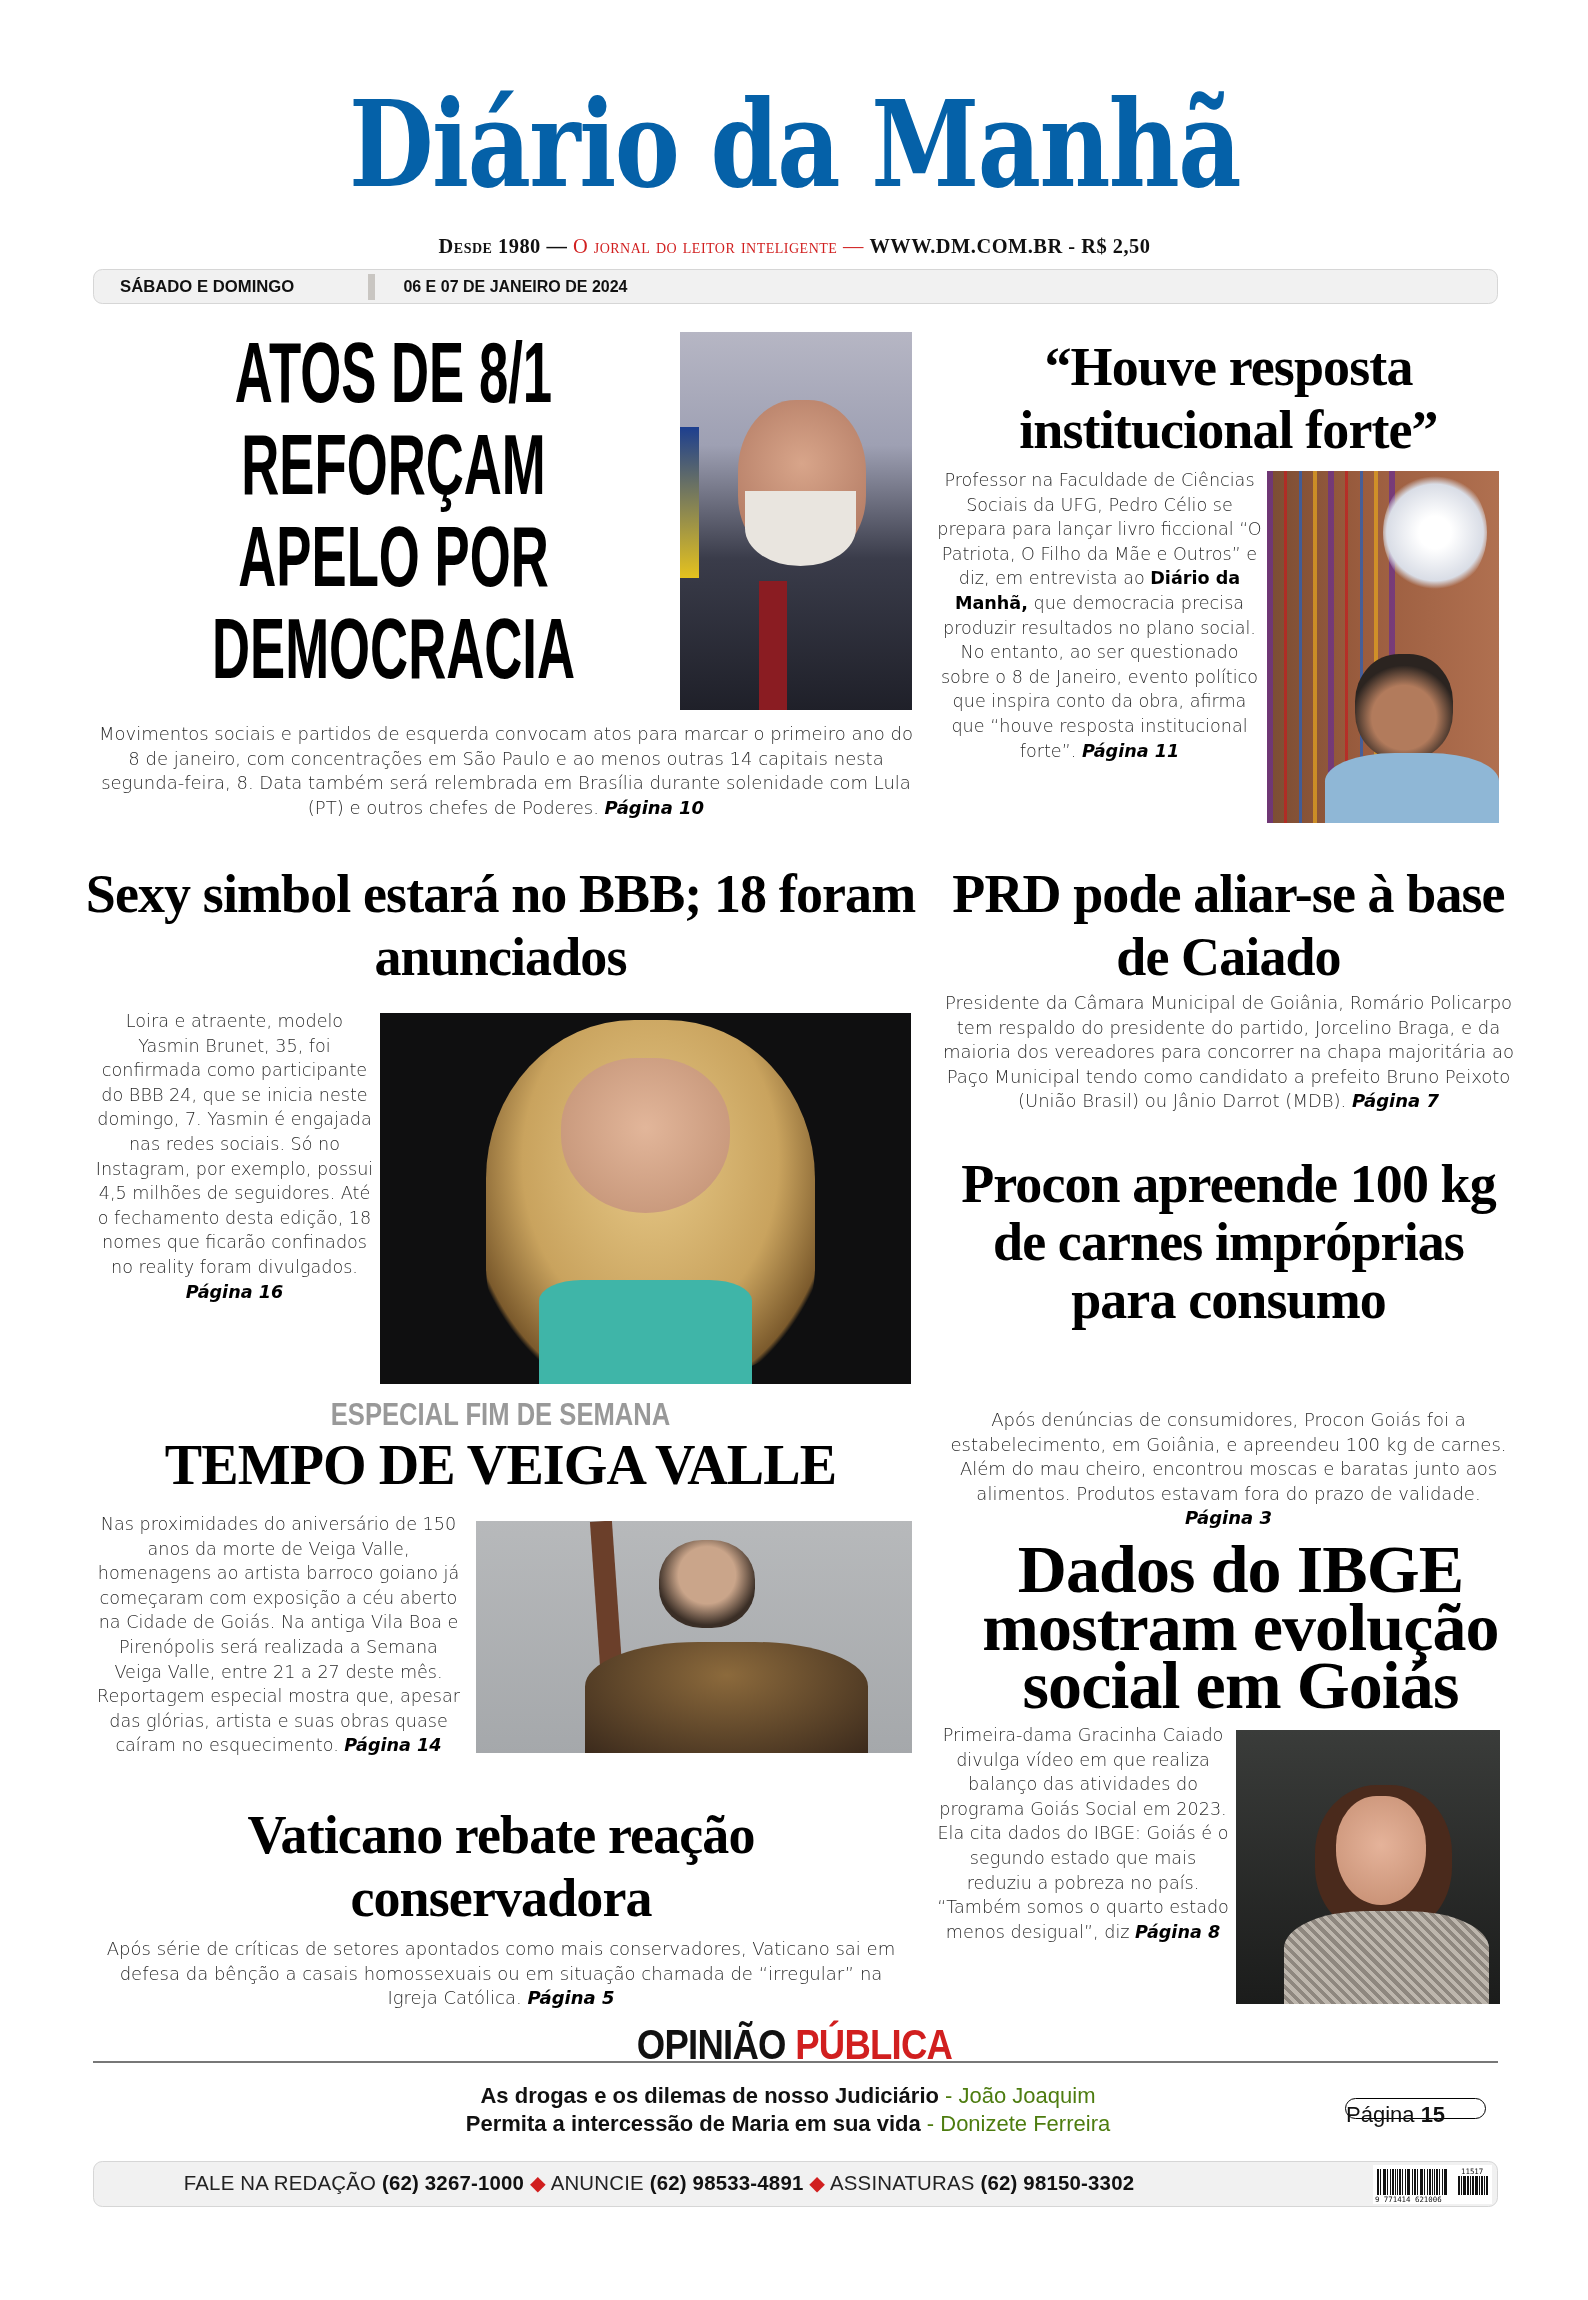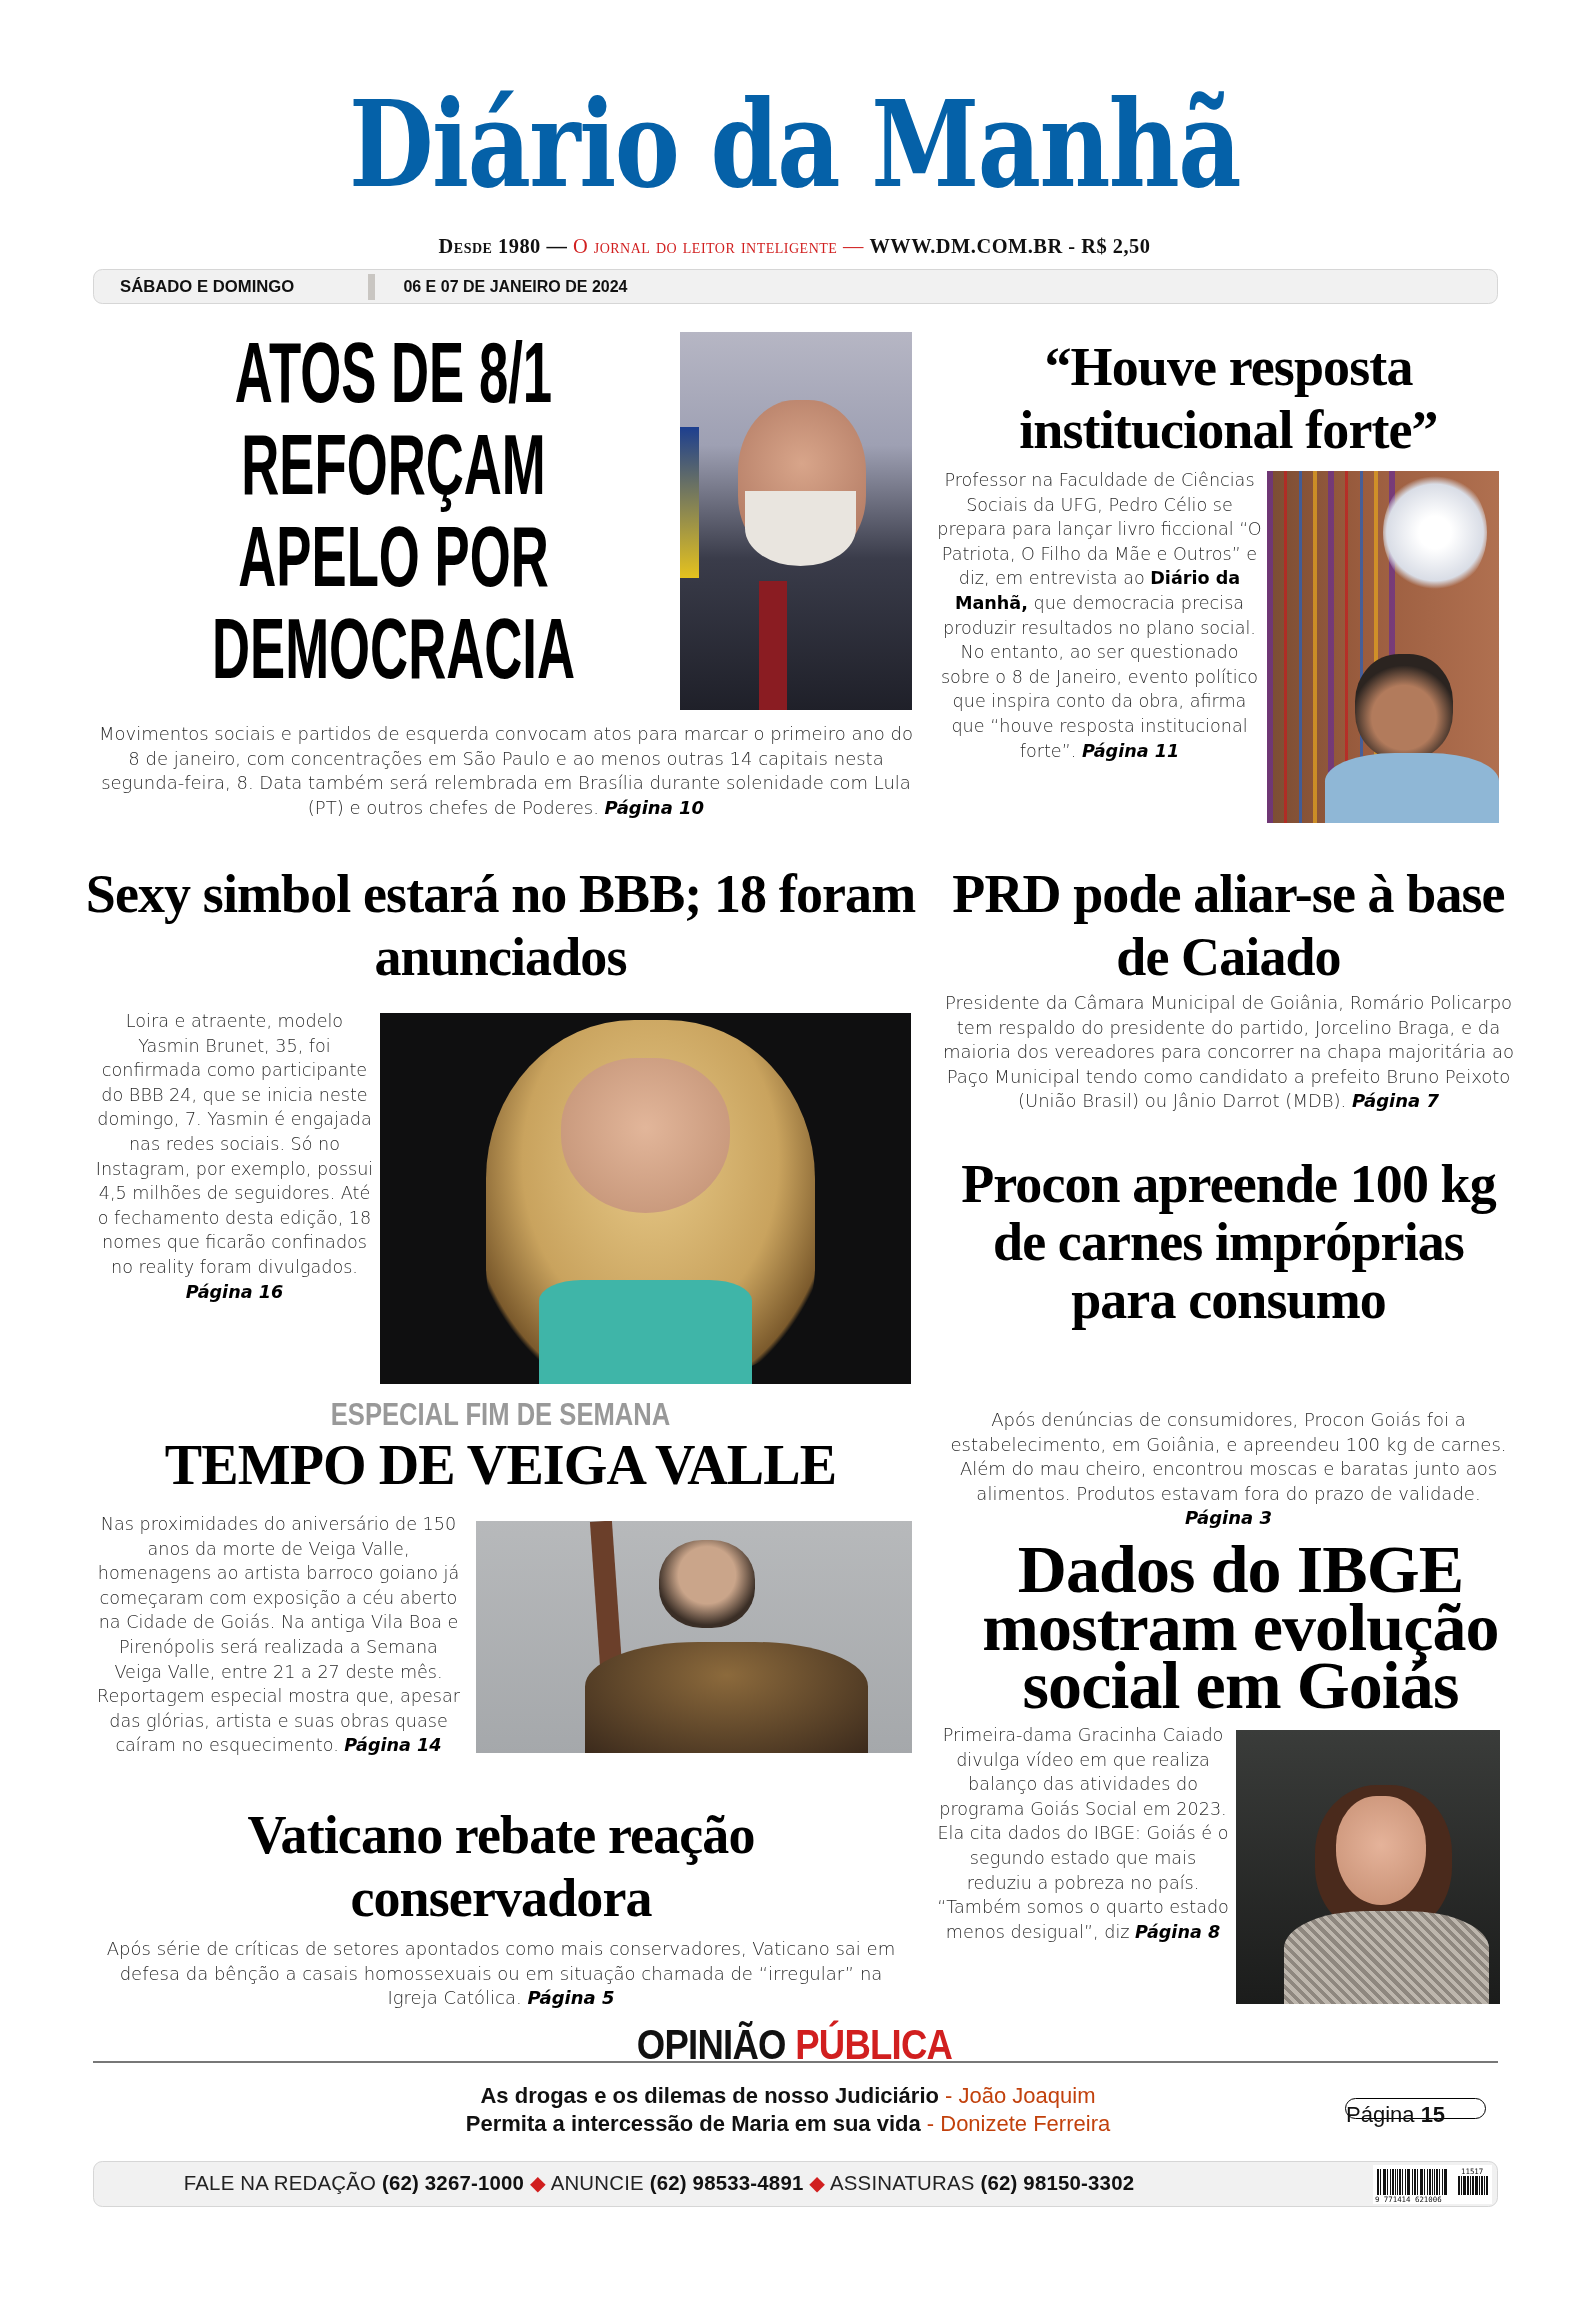--- a/index.html
+++ b/index.html
@@ -81,21 +81,21 @@
   .photo-gracinha .hair { position:absolute; left:30%; top:20%; width:52%; height:55%; border-radius:45%; background:#4a2a1c; }
   .photo-gracinha .face { position:absolute; left:38%; top:24%; width:34%; height:40%; border-radius:45% 45% 50% 50%; background: radial-gradient(circle at 50% 45%, #e5b39a, #c48c70); }
   .photo-gracinha .jacket { position:absolute; left:18%; top:66%; width:78%; height:34%; border-radius:40% 40% 0 0; background: repeating-linear-gradient(45deg, #bdb6ad 0 3.7px, #8e877f 3.7px 7.4px); }
 
   
   .op-title { left: 0; width: 1589px; top: 2020px; text-align:center; font-size: 43px; font-weight: bold; letter-spacing: -0.9px; transform: scaleX(0.85); }
   .op-title .red { color: #d11f1f; }
   .op-line { left: 93px; top: 2061px; width: 1405px; height: 1.9px; background: #777; }
   .op-items { left: 278px; top: 2082px; width: 1020px; text-align: center; font-size: 22px; line-height: 28px; }
   .op-items .t { font-weight: bold; }
-  .op-items .a { font-weight: normal; color: #c2410c; }
+  .op-items .a { font-weight: normal; color: #4d7c0f; }
   .op-page { left: 1345px; top: 2098px; width: 141px; height: 21px; border: 1.9px solid #000; border-radius: 17.6px; text-align:left; font-size: 22px; line-height: 32px; }
   .op-page b { font-weight: bold; }
 
   
   .footer { left: 93px; top: 2161px; width: 1405px; height: 46px; background: #f1f1f1; border: 0.9px solid #d6d6d6; border-radius: 9.3px; }
   .footer-text { left: 93px; top: 2171px; width: 1132px; text-align: center; font-size: 20.4px; letter-spacing: 0.2px; }
   .footer-text .lbl { font-weight: normal; color: #222; }
   .footer-text b { font-weight: bold; }
   .footer-text .dia { color: #d11f1f; }
   .barcode { left: 1373px; top: 2165px; width: 119px; height: 39px; background: #fff; }

